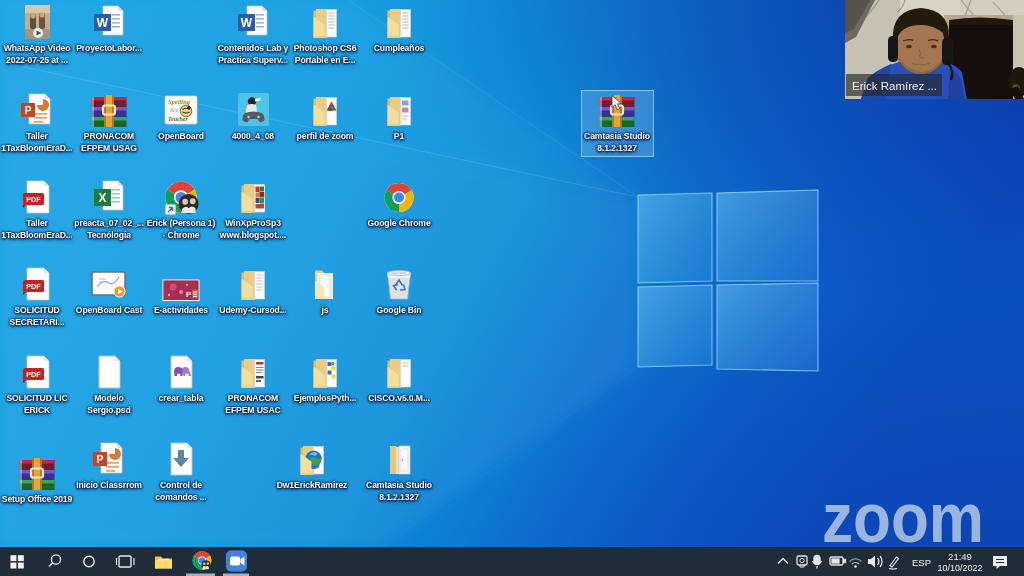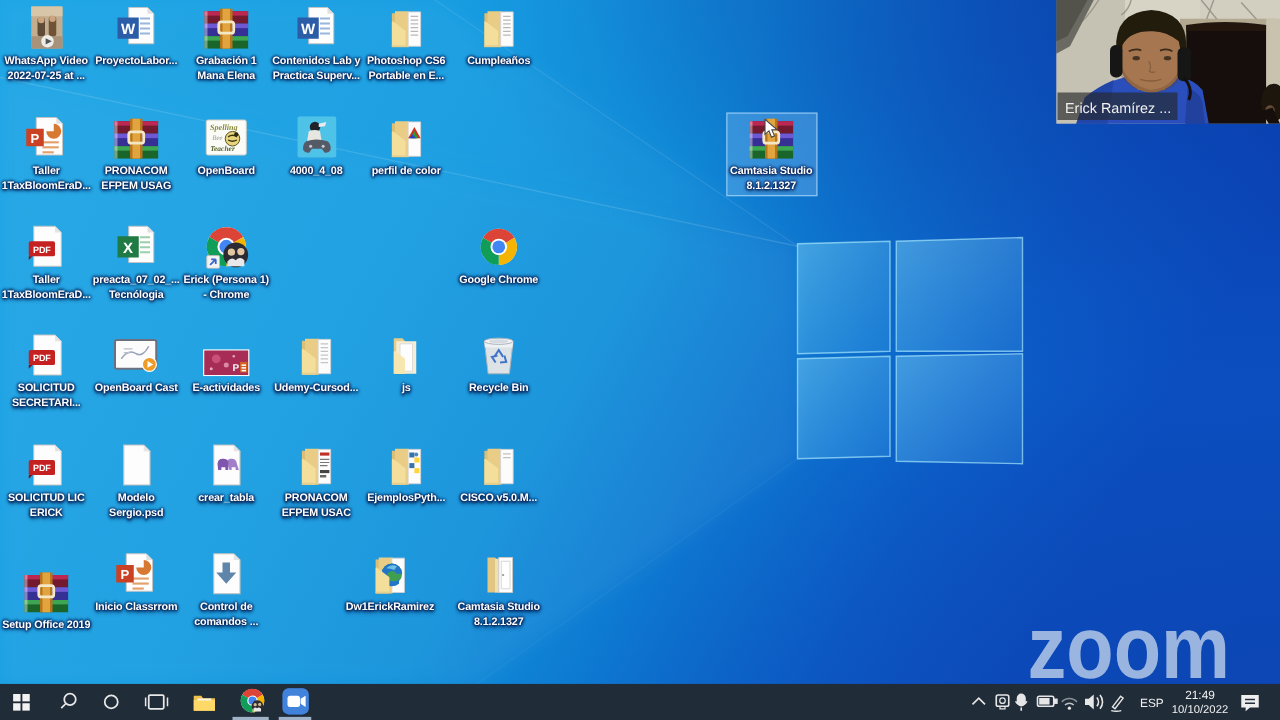--- a/index.html
+++ b/index.html
@@ -221,37 +221,20 @@
 <path d="M28 6 a6 6 0 1 1 -6 6 l6 0 z" fill="#d77933"></path>
 <rect x="19" y="20" width="13" height="1.7" fill="#e2a06a"></rect>
 <rect x="19" y="24" width="13" height="1.7" fill="#e2a06a"></rect>
 <rect x="19" y="28" width="9" height="1.7" fill="#e2a06a"></rect>
 <rect x="6" y="10" width="14" height="14" fill="#ca4223"></rect>
 <text x="13" y="21" font-family="Liberation Sans" font-size="10.5" font-weight="700" fill="#fff" text-anchor="middle">P</text>
 </g>
       </svg>
       <div class="cap">Inicio Classrrom</div>
     </div>
-<div class="cell" style="left:143px;top:6px">
-      <svg class="ic" width="44" height="34" viewBox="0 0 44 34">
-        <g>
-<rect x="4.5" y="4" width="35" height="10" fill="#731a2e"></rect>
-<rect x="4.5" y="4" width="35" height="3.5" fill="#bb2852"></rect>
-<rect x="4.5" y="14" width="35" height="10" fill="#363094"></rect>
-<rect x="4.5" y="14" width="35" height="3.5" fill="#6f58d4"></rect>
-<rect x="4.5" y="24" width="35" height="10" fill="#1a652a"></rect>
-<rect x="4.5" y="24" width="35" height="3.5" fill="#3da653"></rect>
-<rect x="4.5" y="4" width="2.5" height="30" fill="#ffffff" opacity="0.4"></rect>
-<rect x="17" y="2" width="10" height="32" fill="#b8761c"></rect>
-<rect x="19" y="2" width="6" height="32" fill="#e2a43e"></rect>
-<rect x="16" y="12.5" width="12" height="9" rx="2" fill="none" stroke="#f3e7c5" stroke-width="2.2"></rect>
-</g>
-      </svg>
-      <div class="cap">Grabación 1<br>Mana Elena</div>
-    </div>
 <div class="cell" style="left:143px;top:94px">
       <svg class="ic" width="44" height="34" viewBox="0 0 44 34">
         <g>
 <rect x="6" y="3" width="32" height="28" rx="1.5" fill="#fbfbf7" stroke="#cfcfc5" stroke-width="0.8"></rect>
 <text x="20" y="11" font-family="Liberation Serif" font-size="6.5" font-style="italic" font-weight="700" fill="#8a8a3a" text-anchor="middle">Spelling</text>
 <text x="15" y="19" font-family="Liberation Serif" font-size="5.5" font-style="italic" fill="#999" text-anchor="middle">Bee</text>
 <circle cx="27" cy="18" r="5.8" fill="#e8d47c" stroke="#5a521e" stroke-width="0.8"></circle>
 <path d="M23.5 16.5 q3.5 -2.5 7 0 M23.5 19 q3.5 2 7 0" stroke="#3a3412" stroke-width="1.1" fill="none"></path>
 <circle cx="30" cy="14.5" r="1.7" fill="#2e2a10"></circle>
 <text x="19" y="28" font-family="Liberation Serif" font-size="6" font-style="italic" font-weight="700" fill="#55632e" text-anchor="middle">Teacher</text>
@@ -343,20 +326,40 @@
 <circle cx="21" cy="8.5" r="4.2" fill="#20242a"></circle>
 <path d="M24 6 l6 -1.5 -1 3.5 -5 0.5 z" fill="#e8ecf0"></path>
 <path d="M16 12 q5 -2 9 0 l1.5 9 -12 0 z" fill="#e8e6e0"></path>
 <path d="M14 20 q8 -3 17 0 q3 2 2.5 7 q-2 3 -5 2 l-2 -3 -8 0 -2 3 q-3 1 -5 -2 q-0.5 -5 2.5 -7 z" fill="#555b66"></path>
 <circle cx="17.5" cy="24" r="1.2" fill="#c8ccd4"></circle>
           <circle cx="27.5" cy="24" r="1.2" fill="#c8ccd4"></circle>
 </g>
       </svg>
       <div class="cap">4000_4_08</div>
     </div>
+<div class="cell" style="left:215px;top:181px">
+      <svg class="ic" width="44" height="34" viewBox="0 0 44 34">
+        <g>
+<path d="M10.5 5.5 h7 l1.8 2.2 h4.7 v25 h-13.5 z" fill="#dcbe74"></path>
+<rect x="13" y="4" width="11" height="28.5" fill="#e9cd86"></rect>
+<path d="M23.5 4.5 h10 v27.5 h-10 z" fill="#fcfcfc" stroke="#d2d2d2" stroke-width="0.7"></path>
+<rect x="24" y="5.5" width="9.5" height="26" fill="#fff"></rect>
+<rect x="24.5" y="6.5" width="4.2" height="5.5" fill="#c8342a"></rect>
+          <rect x="29" y="6.5" width="4" height="5" fill="#2f7a3a"></rect>
+<rect x="24.5" y="12.5" width="3.6" height="5" fill="#d87e28"></rect>
+          <rect x="28.4" y="12" width="4.8" height="5.5" fill="#8a2d2d"></rect>
+<rect x="24.5" y="18" width="4.2" height="5" fill="#34518c"></rect>
+          <rect x="29" y="18" width="4" height="5.5" fill="#3d8a46"></rect>
+<rect x="24.5" y="24" width="8.5" height="4.5" fill="#b8452e"></rect>
+<path d="M10.5 32.5 v-19.5 q0 -1.8 1.7 -0.5 l9.3 7.2 v12.8 z" fill="#f3de9c"></path>
+<path d="M10.5 32.5 h11 v-1.4 h-11 z" fill="#e6cf8e"></path>
+</g>
+      </svg>
+      <div class="cap">WinXpProSp3<br>www.blogspot....</div>
+    </div>
 <div class="cell" style="left:215px;top:268px">
       <svg class="ic" width="44" height="34" viewBox="0 0 44 34">
         <g>
 <path d="M10.5 5.5 h7 l1.8 2.2 h4.7 v25 h-13.5 z" fill="#dcbe74"></path>
 <rect x="13" y="4" width="11" height="28.5" fill="#e9cd86"></rect>
 <path d="M23.5 4.5 h10 v27.5 h-10 z" fill="#fcfcfc" stroke="#d2d2d2" stroke-width="0.7"></path>
 <g stroke="#c4c4c4" stroke-width="1">
             <path d="M25.5 8 h6 M25.5 11 h6 M25.5 14 h6 M25.5 17 h6 M25.5 20 h6 M25.5 23 h6"></path>
           </g>
 <path d="M10.5 32.5 v-19.5 q0 -1.8 1.7 -0.5 l9.3 7.2 v12.8 z" fill="#f3de9c"></path>
@@ -402,21 +405,21 @@
 <path d="M10.5 5.5 h7 l1.8 2.2 h4.7 v25 h-13.5 z" fill="#dcbe74"></path>
 <rect x="13" y="4" width="11" height="28.5" fill="#e9cd86"></rect>
 <path d="M23.5 4.5 h10 v27.5 h-10 z" fill="#fcfcfc" stroke="#d2d2d2" stroke-width="0.7"></path>
 <path d="M28.5 8.5 l5 9 h-10 z" fill="#cc3322"></path>
           <path d="M28.5 12 l3.2 5.5 h-6.4 z" fill="#2a9938"></path>
           <path d="M26.8 14.6 l3.2 2.9 h-5.4 z" fill="#2244cc"></path>
 <path d="M10.5 32.5 v-19.5 q0 -1.8 1.7 -0.5 l9.3 7.2 v12.8 z" fill="#f3de9c"></path>
 <path d="M10.5 32.5 h11 v-1.4 h-11 z" fill="#e6cf8e"></path>
 </g>
       </svg>
-      <div class="cap">perfil de color</div>
+      <div class="cap">perfil de zoom</div>
     </div>
 <div class="cell" style="left:287px;top:356px">
       <svg class="ic" width="44" height="34" viewBox="0 0 44 34">
         <g>
 <path d="M10.5 5.5 h7 l1.8 2.2 h4.7 v25 h-13.5 z" fill="#dcbe74"></path>
 <rect x="13" y="4" width="11" height="28.5" fill="#e9cd86"></rect>
 <path d="M23.5 4.5 h10 v27.5 h-10 z" fill="#fcfcfc" stroke="#d2d2d2" stroke-width="0.7"></path>
 <rect x="24.5" y="7" width="4" height="4" fill="#3572a5"></rect>
           <rect x="28.5" y="11" width="4" height="4" fill="#ffd43b"></rect>
           <rect x="24.5" y="15.5" width="4" height="4" fill="#3572a5"></rect>
@@ -461,20 +464,35 @@
 <rect x="13" y="4" width="11" height="28.5" fill="#e9cd86"></rect>
 <path d="M23.5 4.5 h10 v27.5 h-10 z" fill="#fcfcfc" stroke="#d2d2d2" stroke-width="0.7"></path>
 <g stroke="#b8b8b8" stroke-width="1">
             <path d="M25.5 8 h6 M25.5 11 h6 M25.5 14 h6 M25.5 17 h6 M25.5 20 h6 M25.5 23 h6"></path>
           </g>
 <path d="M10.5 32.5 v-19.5 q0 -1.8 1.7 -0.5 l9.3 7.2 v12.8 z" fill="#f3de9c"></path>
 <path d="M10.5 32.5 h11 v-1.4 h-11 z" fill="#e6cf8e"></path>
 </g>
       </svg>
       <div class="cap">Cumpleaños</div>
+    </div>
+<div class="cell" style="left:361px;top:94px">
+      <svg class="ic" width="44" height="34" viewBox="0 0 44 34">
+        <g>
+<path d="M10.5 5.5 h7 l1.8 2.2 h4.7 v25 h-13.5 z" fill="#dcbe74"></path>
+<rect x="13" y="4" width="11" height="28.5" fill="#e9cd86"></rect>
+<path d="M23.5 4.5 h10 v27.5 h-10 z" fill="#fcfcfc" stroke="#d2d2d2" stroke-width="0.7"></path>
+<rect x="25" y="7.5" width="6.5" height="5" fill="#7fa8d8"></rect>
+          <rect x="25" y="14.5" width="6.5" height="5" fill="#c88a9e"></rect>
+          <path d="M25 23 h6.5 M25 26 h5" stroke="#bbb" stroke-width="1"></path>
+<path d="M10.5 32.5 v-19.5 q0 -1.8 1.7 -0.5 l9.3 7.2 v12.8 z" fill="#f3de9c"></path>
+<path d="M10.5 32.5 h11 v-1.4 h-11 z" fill="#e6cf8e"></path>
+</g>
+      </svg>
+      <div class="cap">P1</div>
     </div>
 <div class="cell" style="left:361px;top:181px">
       <svg class="ic" width="44" height="34" viewBox="0 0 44 34">
         <g transform="translate(0,2.5)">
 <circle cx="22" cy="15" r="14.5" fill="#fff"></circle>
 <path d="M22 15 L9.44 7.75 A14.5 14.5 0 0 1 34.56 7.75 Z" fill="#db4437"></path>
 <path d="M22 15 L34.56 7.75 A14.5 14.5 0 0 1 22 29.5 Z" fill="#f4b400"></path>
 <path d="M22 15 L22 29.5 A14.5 14.5 0 0 1 9.44 7.75 Z" fill="#0f9d58"></path>
 <circle cx="22" cy="15" r="6.6" fill="#fff"></circle>
 <circle cx="22" cy="15" r="5.1" fill="#4285f4"></circle>
@@ -489,21 +507,21 @@
 <path d="M10.5 6 L33.5 6 L33 11 L11 11 Z" fill="#eef1f4"></path>
 <ellipse cx="22" cy="6" rx="11.5" ry="2.5" fill="#f2f4f6" stroke="#aab2ba" stroke-width="0.8"></ellipse>
 <ellipse cx="22" cy="6" rx="8" ry="1.6" fill="#d4dadf"></ellipse>
 <g fill="none" stroke="#3f74c8" stroke-width="1.6">
 <path d="M18.5 18.5 l3.5 -5.5 3.5 5.5"></path>
 <path d="M26.5 17.5 l1.5 5 -5 0.5"></path>
 <path d="M19.5 23 l-3 -4.5 4.5 -1"></path>
 </g>
 </g>
       </svg>
-      <div class="cap">Recycle Bin</div>
+      <div class="cap">Google Bin</div>
     </div>
 <div class="cell" style="left:361px;top:356px">
       <svg class="ic" width="44" height="34" viewBox="0 0 44 34">
         <g>
 <path d="M10.5 5.5 h7 l1.8 2.2 h4.7 v25 h-13.5 z" fill="#dcbe74"></path>
 <rect x="13" y="4" width="11" height="28.5" fill="#e9cd86"></rect>
 <path d="M23.5 4.5 h10 v27.5 h-10 z" fill="#fcfcfc" stroke="#d2d2d2" stroke-width="0.7"></path>
 <path d="M25.5 8 h6 M25.5 11 h6" stroke="#c0c0c0" stroke-width="1"></path>
 <path d="M10.5 32.5 v-19.5 q0 -1.8 1.7 -0.5 l9.3 7.2 v12.8 z" fill="#f3de9c"></path>
 <path d="M10.5 32.5 h11 v-1.4 h-11 z" fill="#e6cf8e"></path>

